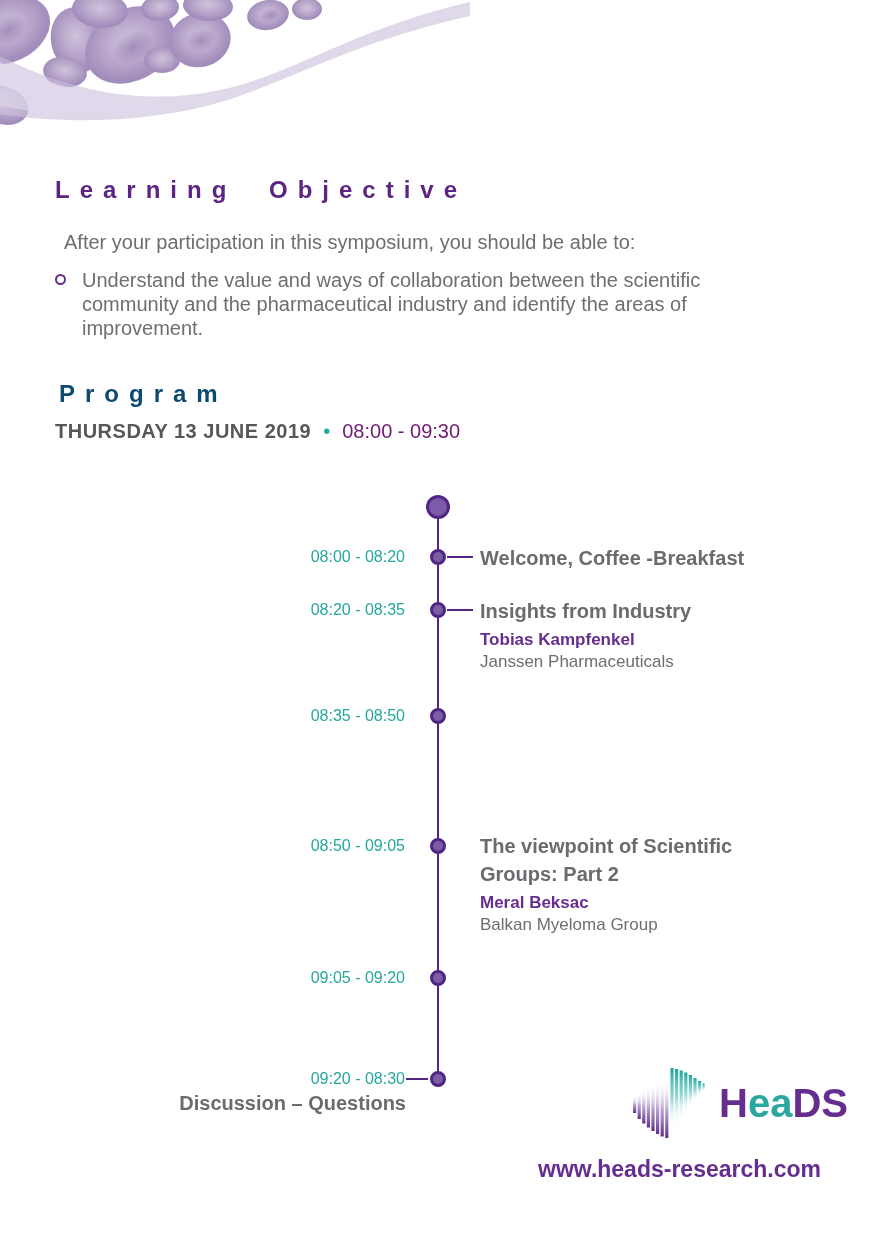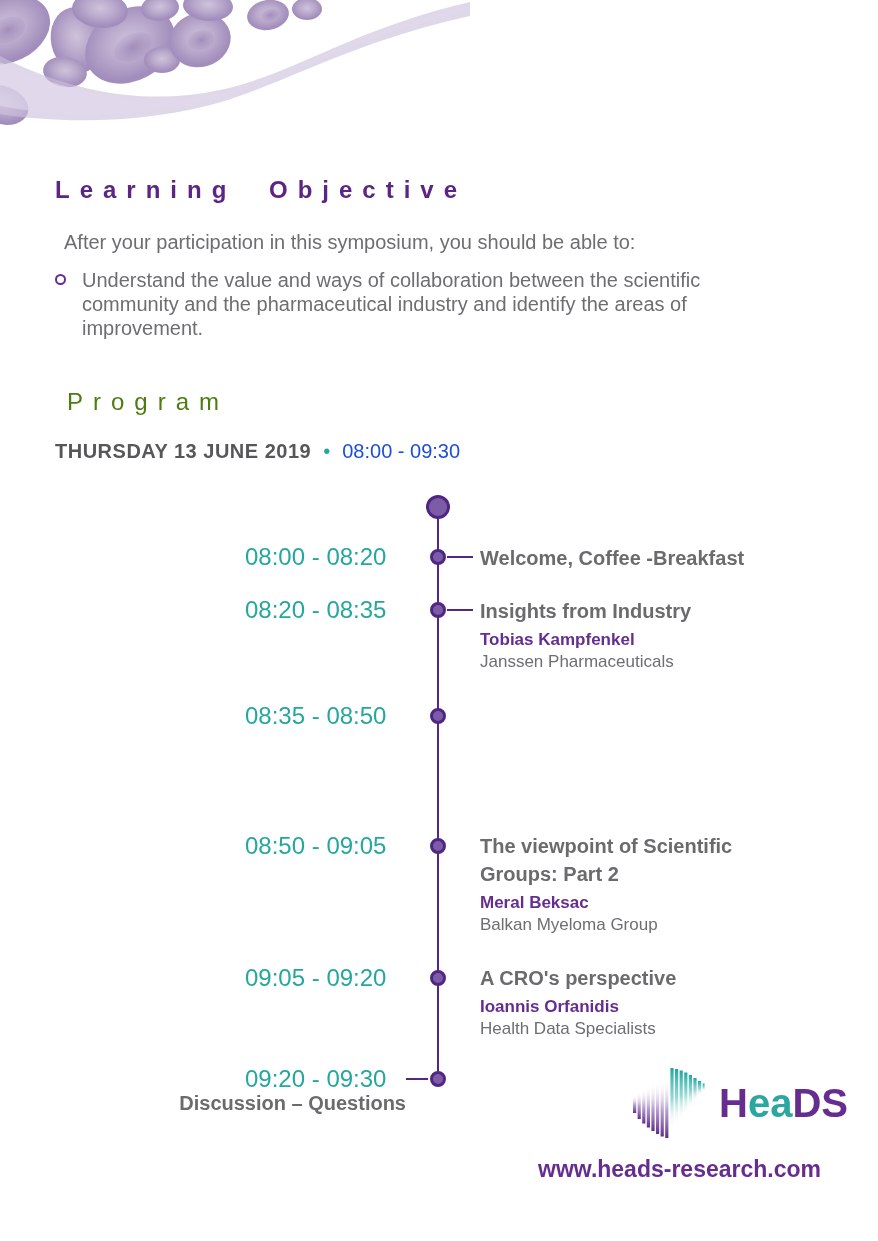--- a/index.html
+++ b/index.html
@@ -25,53 +25,53 @@
   .bullet-ring{
     position:absolute;left:0;top:6px;width:7px;height:7px;
     border:2.5px solid #662D91;border-radius:50%;
   }
   .bullet-text{
     display:block;margin-left:27px;
     font-size:20px;line-height:24px;color:#6D6E71;
   }
 
   .prog-title{
-    position:absolute;left:55px;top:376px;margin:12px;
-    font-size:24px;font-weight:normal;color:#4d7c0f;
+    position:absolute;left:55px;top:376px;margin:4px;
+    font-size:24px;font-weight:bold;color:#0c4a6e;
     letter-spacing:10px;
   }
   .date-row{
-    position:absolute;left:55px;top:440px;
+    position:absolute;left:55px;top:420px;
     font-size:20px;display:flex;align-items:flex-start;
   }
   .date-row .date{font-weight:bold;color:#555759;letter-spacing:0.5px;}
   .date-row .dot{color:#24A79D;margin:0 12px;font-size:20px;}
-  .date-row .time-range{color:#1d4ed8;}
+  .date-row .time-range{color:#701a75;}
 
   
   .tl-line{
     position:absolute;left:437px;top:507px;width:2px;height:573px;
     background:#542785;
   }
   .tl-start{
     position:absolute;left:426px;top:495px;width:24px;height:24px;
     box-sizing:border-box;background:#7C5CA6;border:3px solid #4F2683;
     border-radius:50%;
   }
   .tl-node{
     position:absolute;left:430px;width:16px;height:16px;
     box-sizing:border-box;background:#7C5CA6;border:3px solid #4F2683;
     border-radius:50%;
   }
   .tl-connector{
     position:absolute;height:2px;background:#542785;
   }
   .tl-time{
-    position:absolute;left:245px;width:160px;
-    font-size:24px;line-height:26px;color:#24A79D;
+    position:absolute;left:245px;width:160px;text-align:right;
+    font-size:16px;line-height:26px;color:#24A79D;
   }
   .tl-entry{position:absolute;left:480px;width:310px;}
   .tl-title{font-size:20px;font-weight:bold;color:#6A6B6E;line-height:28px;}
   .tl-speaker{font-size:17px;font-weight:bold;color:#662D91;line-height:23px;margin-top:3px;}
   .tl-org{font-size:17px;color:#6D6E71;line-height:22px;}
   .tl-discussion{
     position:absolute;left:150px;width:256px;top:1092px;text-align:right;
     font-size:20px;font-weight:bold;color:#6A6B6E;
   }
 
@@ -157,44 +157,39 @@
   <div class="tl-node" style="top:1071px"></div>
   <div class="tl-connector" style="left:447px;top:556px;width:26px"></div>
   <div class="tl-connector" style="left:447px;top:609px;width:26px"></div>
   <div class="tl-connector" style="left:406px;top:1078px;width:22px"></div>
 
   <div class="tl-time" style="top:544px">08:00 - 08:20</div>
   <div class="tl-time" style="top:597px">08:20 - 08:35</div>
   <div class="tl-time" style="top:703px">08:35 - 08:50</div>
   <div class="tl-time" style="top:833px">08:50 - 09:05</div>
   <div class="tl-time" style="top:965px">09:05 - 09:20</div>
-  <div class="tl-time" style="top:1066px">09:20 - 09:30</div>
+  <div class="tl-time" style="top:1066px">09:20 - 08:30</div>
 
   <div class="tl-entry" style="top:544px">
     <div class="tl-title">Welcome, Coffee -Breakfast</div>
   </div>
 
   <div class="tl-entry" style="top:597px">
     <div class="tl-title">Insights from Industry</div>
     <div class="tl-speaker">Tobias Kampfenkel</div>
     <div class="tl-org">Janssen Pharmaceuticals</div>
   </div>
 
 
   <div class="tl-entry" style="top:832px">
     <div class="tl-title">The viewpoint of Scientific Groups: Part 2</div>
     <div class="tl-speaker">Meral Beksac</div>
     <div class="tl-org">Balkan Myeloma Group</div>
   </div>
 
-  <div class="tl-entry" style="top:964px">
-    <div class="tl-title">A CRO's perspective</div>
-    <div class="tl-speaker">Ioannis Orfanidis</div>
-    <div class="tl-org">Health Data Specialists</div>
-  </div>
 
   <div class="tl-discussion">Discussion – Questions</div>
 
   <div class="logo">
     <svg width="74" height="74" viewBox="0 0 74 74">
       <defs>
         <linearGradient id="pg" x1="0" y1="0" x2="0" y2="1">
           <stop offset="0%" stop-color="#ffffff" stop-opacity="0"></stop>
           <stop offset="55%" stop-color="#9F7FC0" stop-opacity="0.75"></stop>
           <stop offset="100%" stop-color="#5F2C8C"></stop>

